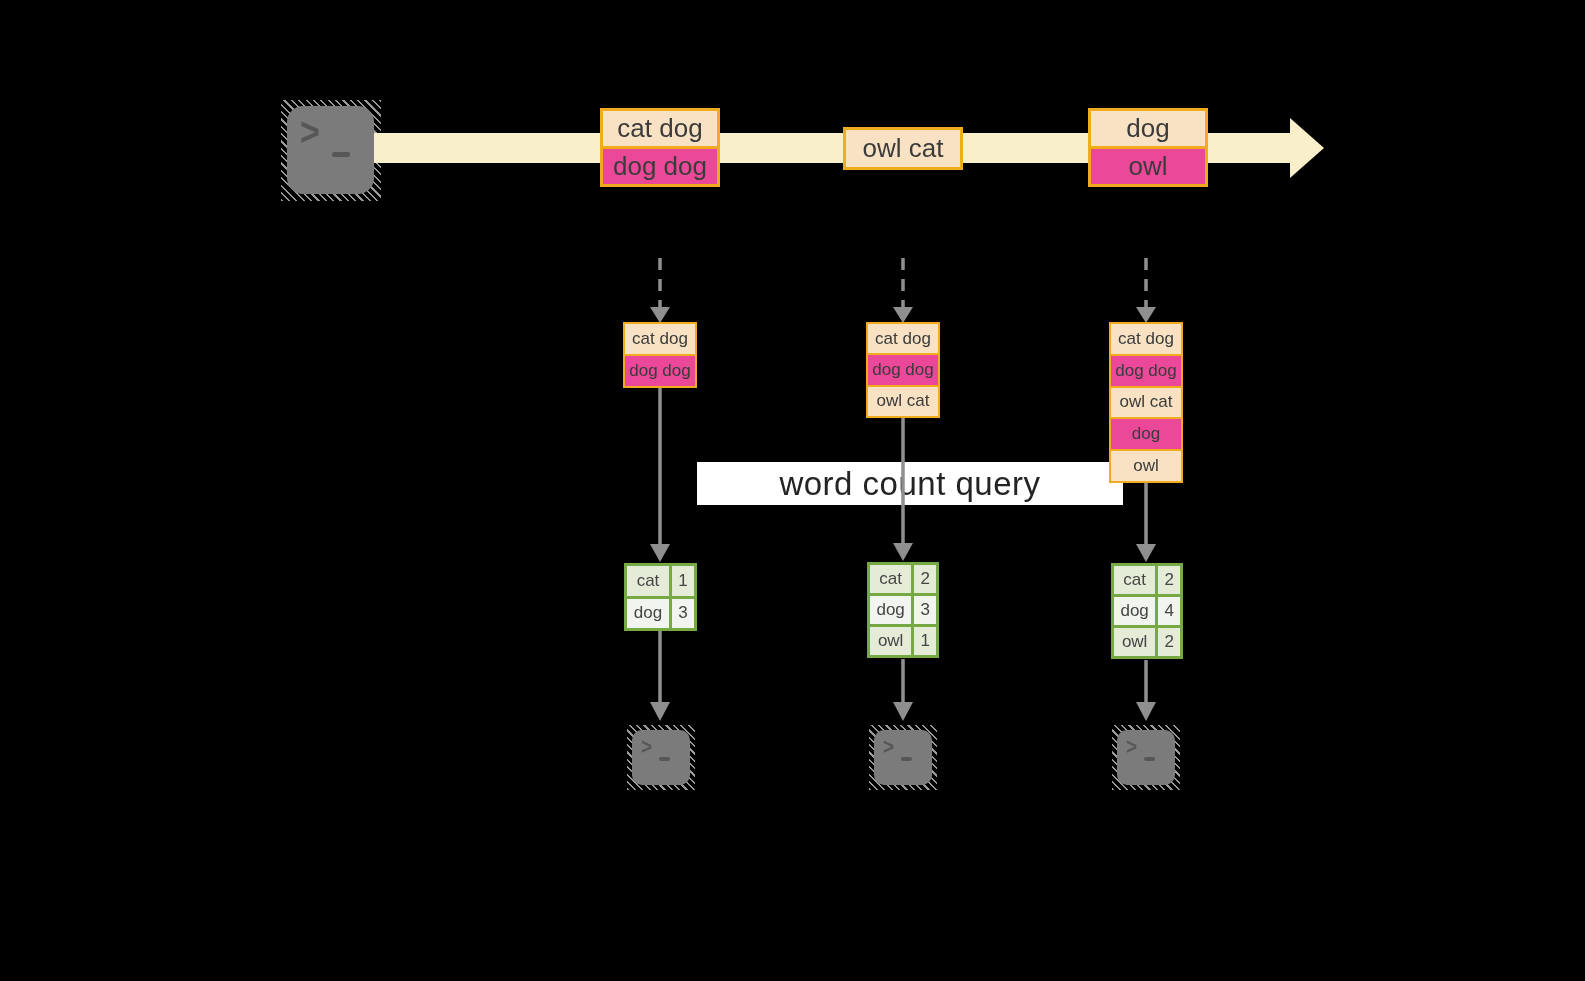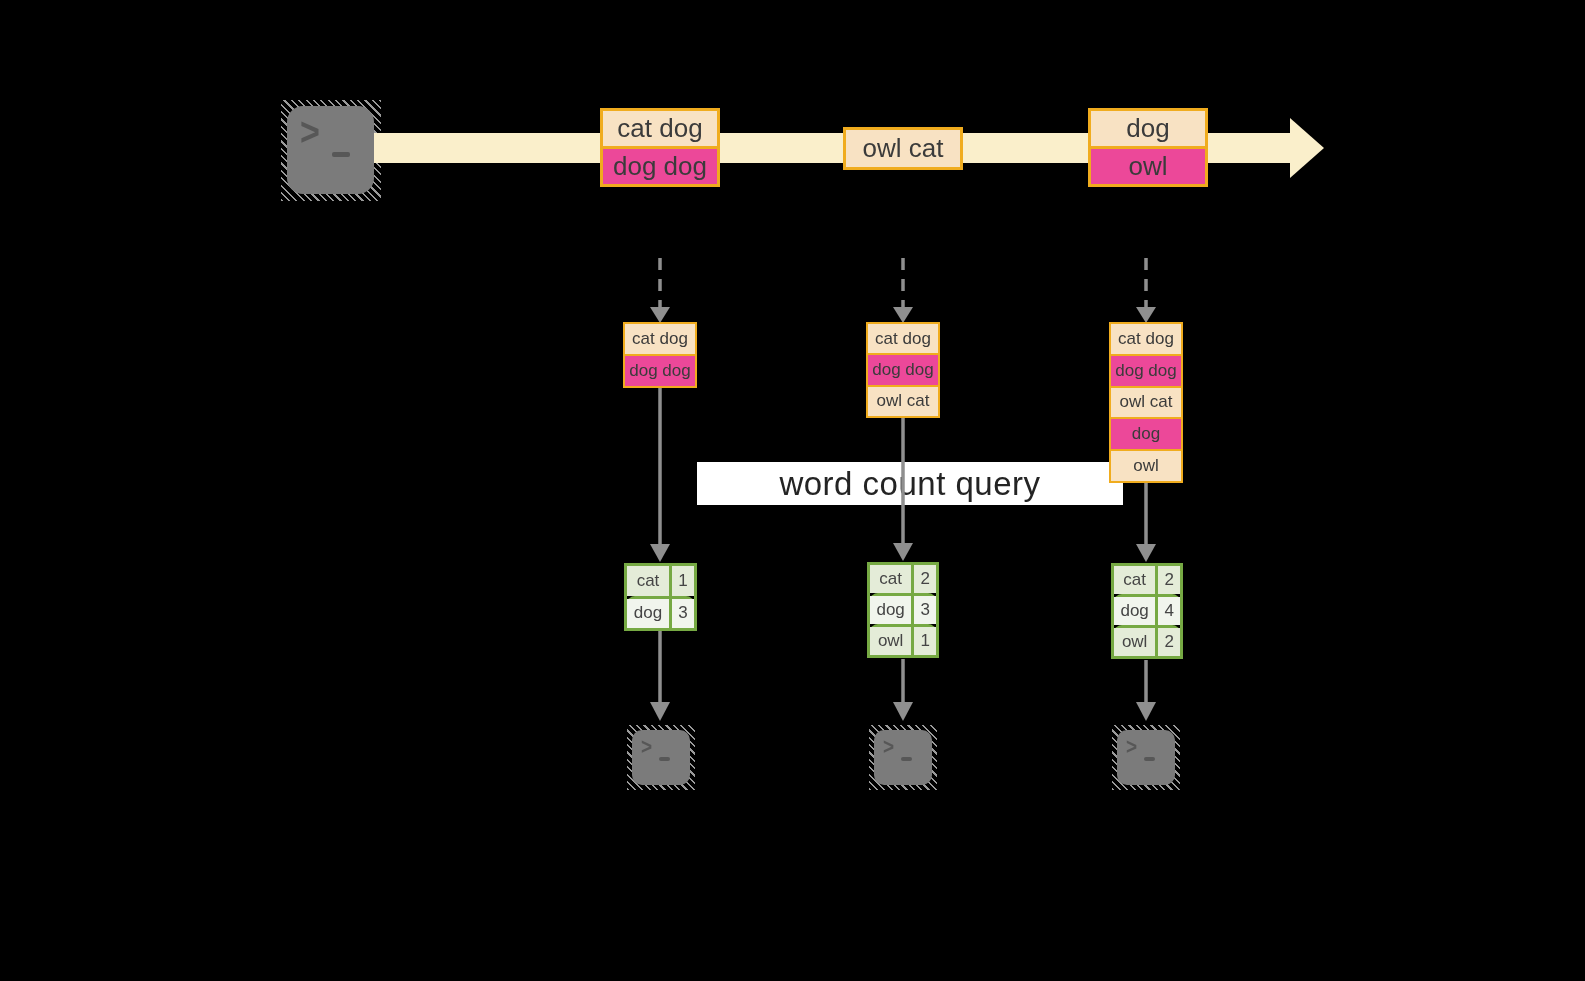--- a/index.html
+++ b/index.html
@@ -33,21 +33,21 @@
 
   
   .banner { background:#FFFFFF; display:flex; align-items:center; justify-content:center; z-index:4; }
   .banner span { font-size:33px; font-weight:300; color:#242424; letter-spacing:0.5px; }
 
   
   .flow-svg { position:absolute; left:0; top:0; z-index:5; pointer-events:none; }
 
   
   .gtable { border:3px solid #76A943; display:flex; flex-direction:column; z-index:6; }
-  .grow { flex:1; display:flex;border-radius:8px; }
+  .grow { flex:1; display:flex; }
   .gtable .grow + .grow { border-top:3px solid #76A943; }
   .gcell { display:flex; align-items:center; justify-content:center; color:#454545; font-size:17px; }
   .gword { flex:1.9; }
   .gnum { flex:1; border-left:3px solid #76A943; }
   .sage { background:#E4ECD8; }
   .lsage { background:#F1F5ED; }
 
   .bterm { z-index:6; }
 </style>
 </head>

